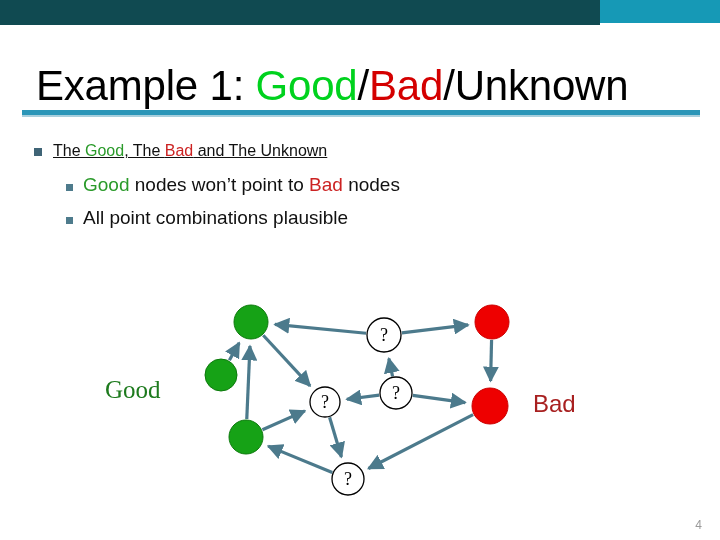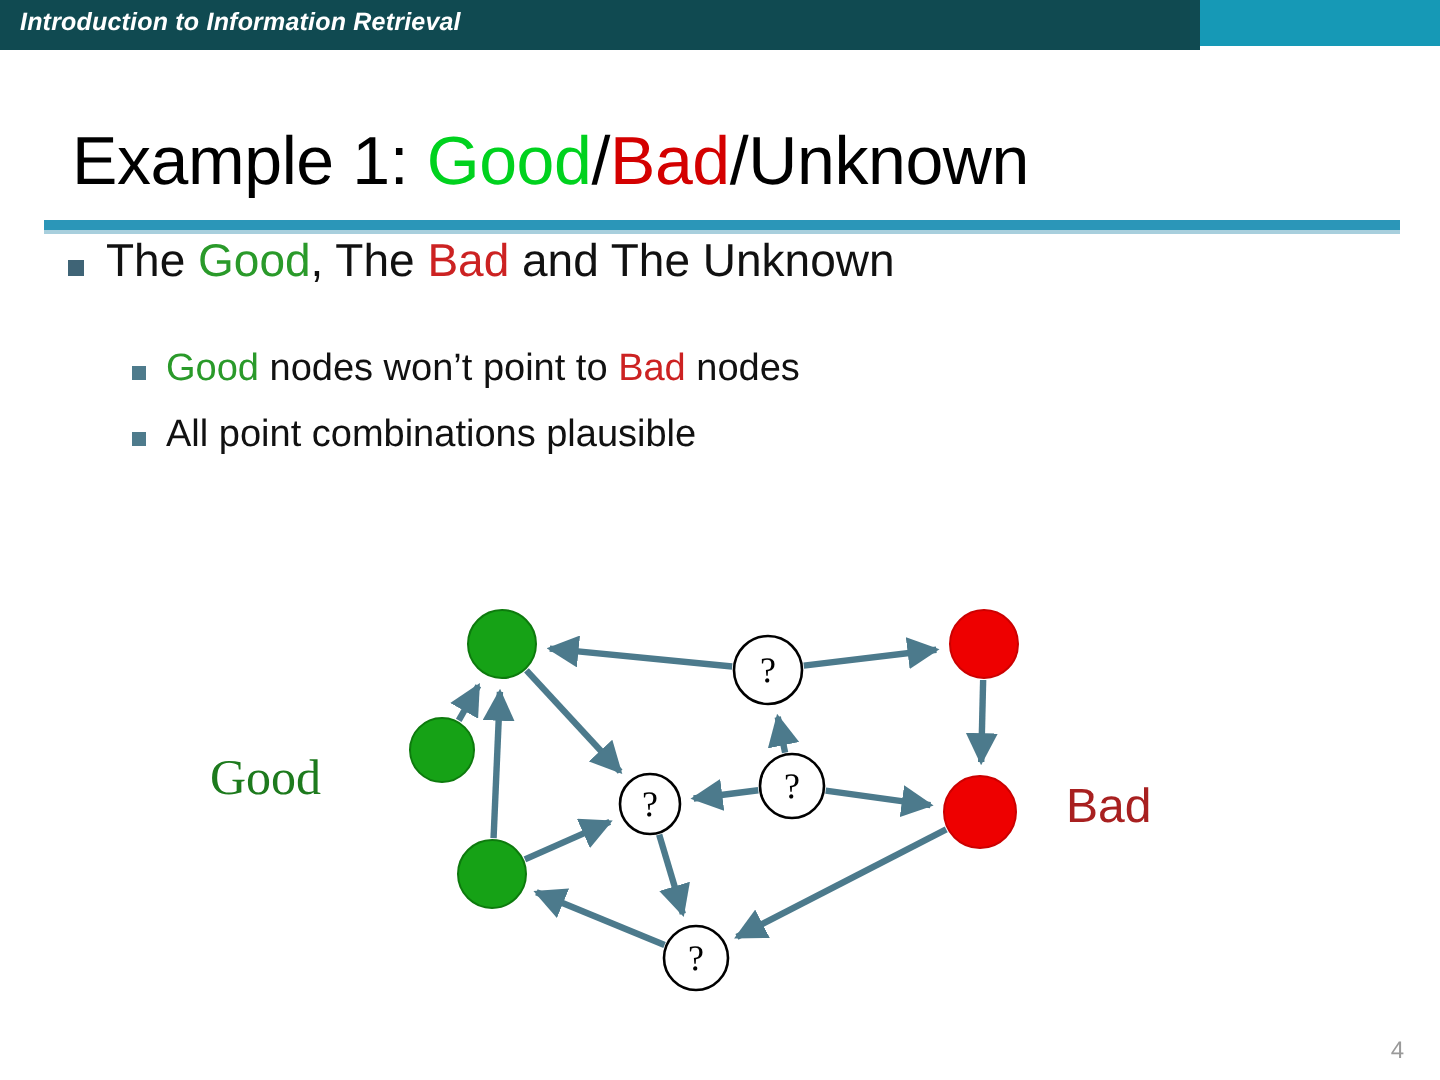--- a/index.html
+++ b/index.html
@@ -45,21 +45,21 @@
     font-weight: bold;
     letter-spacing: 0.1px;
     white-space: nowrap;
   }
 
   
   #slide-title {
     position: absolute;
     left: 36px;
     top: 62px;
-    font-size: 34px;
+    font-size: 42px;
     color: #000000;
     white-space: nowrap;
     letter-spacing: -0.2px;
   }
   #slide-title .good { color: #00d21e; }
   #slide-title .bad  { color: #d40000; }
 
   #title-rule {
     position: absolute;
     left: 22px;
@@ -75,21 +75,21 @@
     position: absolute;
     display: flex;
     align-items: baseline;
     white-space: nowrap;
   }
   .sq {
     display: inline-block;
     background: #3f6476;
     flex: 0 0 auto;
   }
-  .l1 { left: 34px; top: 117px; font-size: 23px; color: #111; }
+  .l1 { left: 34px; top: 142px; font-size: 16px; color: #111; text-decoration: underline; }
   .l1 .sq { width: 8px; height: 8px; margin-right: 11px; }
   .l2 { left: 66px; font-size: 19px; color: #111; }
   .l2 .sq { width: 7px; height: 7px; margin-right: 10px; background: #4e7b8c; }
   #bullet-2 { top: 174px; }
   #bullet-3 { top: 207px; }
   .g { color: #2a9a2a; }
   .r { color: #cc2222; }
 
   
   #diagram {
@@ -124,21 +124,20 @@
     font-size: 12px;
     color: #9a9a9a;
   }
 </style>
 </head>
 <body>
 
 <div id="top-banner">
   <div id="banner-left"></div>
   <div id="banner-right"></div>
-  <div id="banner-title">Introduction to Information Retrieval</div>
 </div>
 
 <div id="slide-title">
   <span>Example 1: </span><span class="good">Good</span><span>/</span><span class="bad">Bad</span><span>/</span><span>Unknown</span>
 </div>
 <div id="title-rule"></div>
 
 <div class="bullet-row l1" id="bullet-1">
   <span class="sq"></span>
   <span><span>The </span><span class="g">Good</span><span>, The </span><span class="r">Bad</span><span> and The Unknown</span></span>

